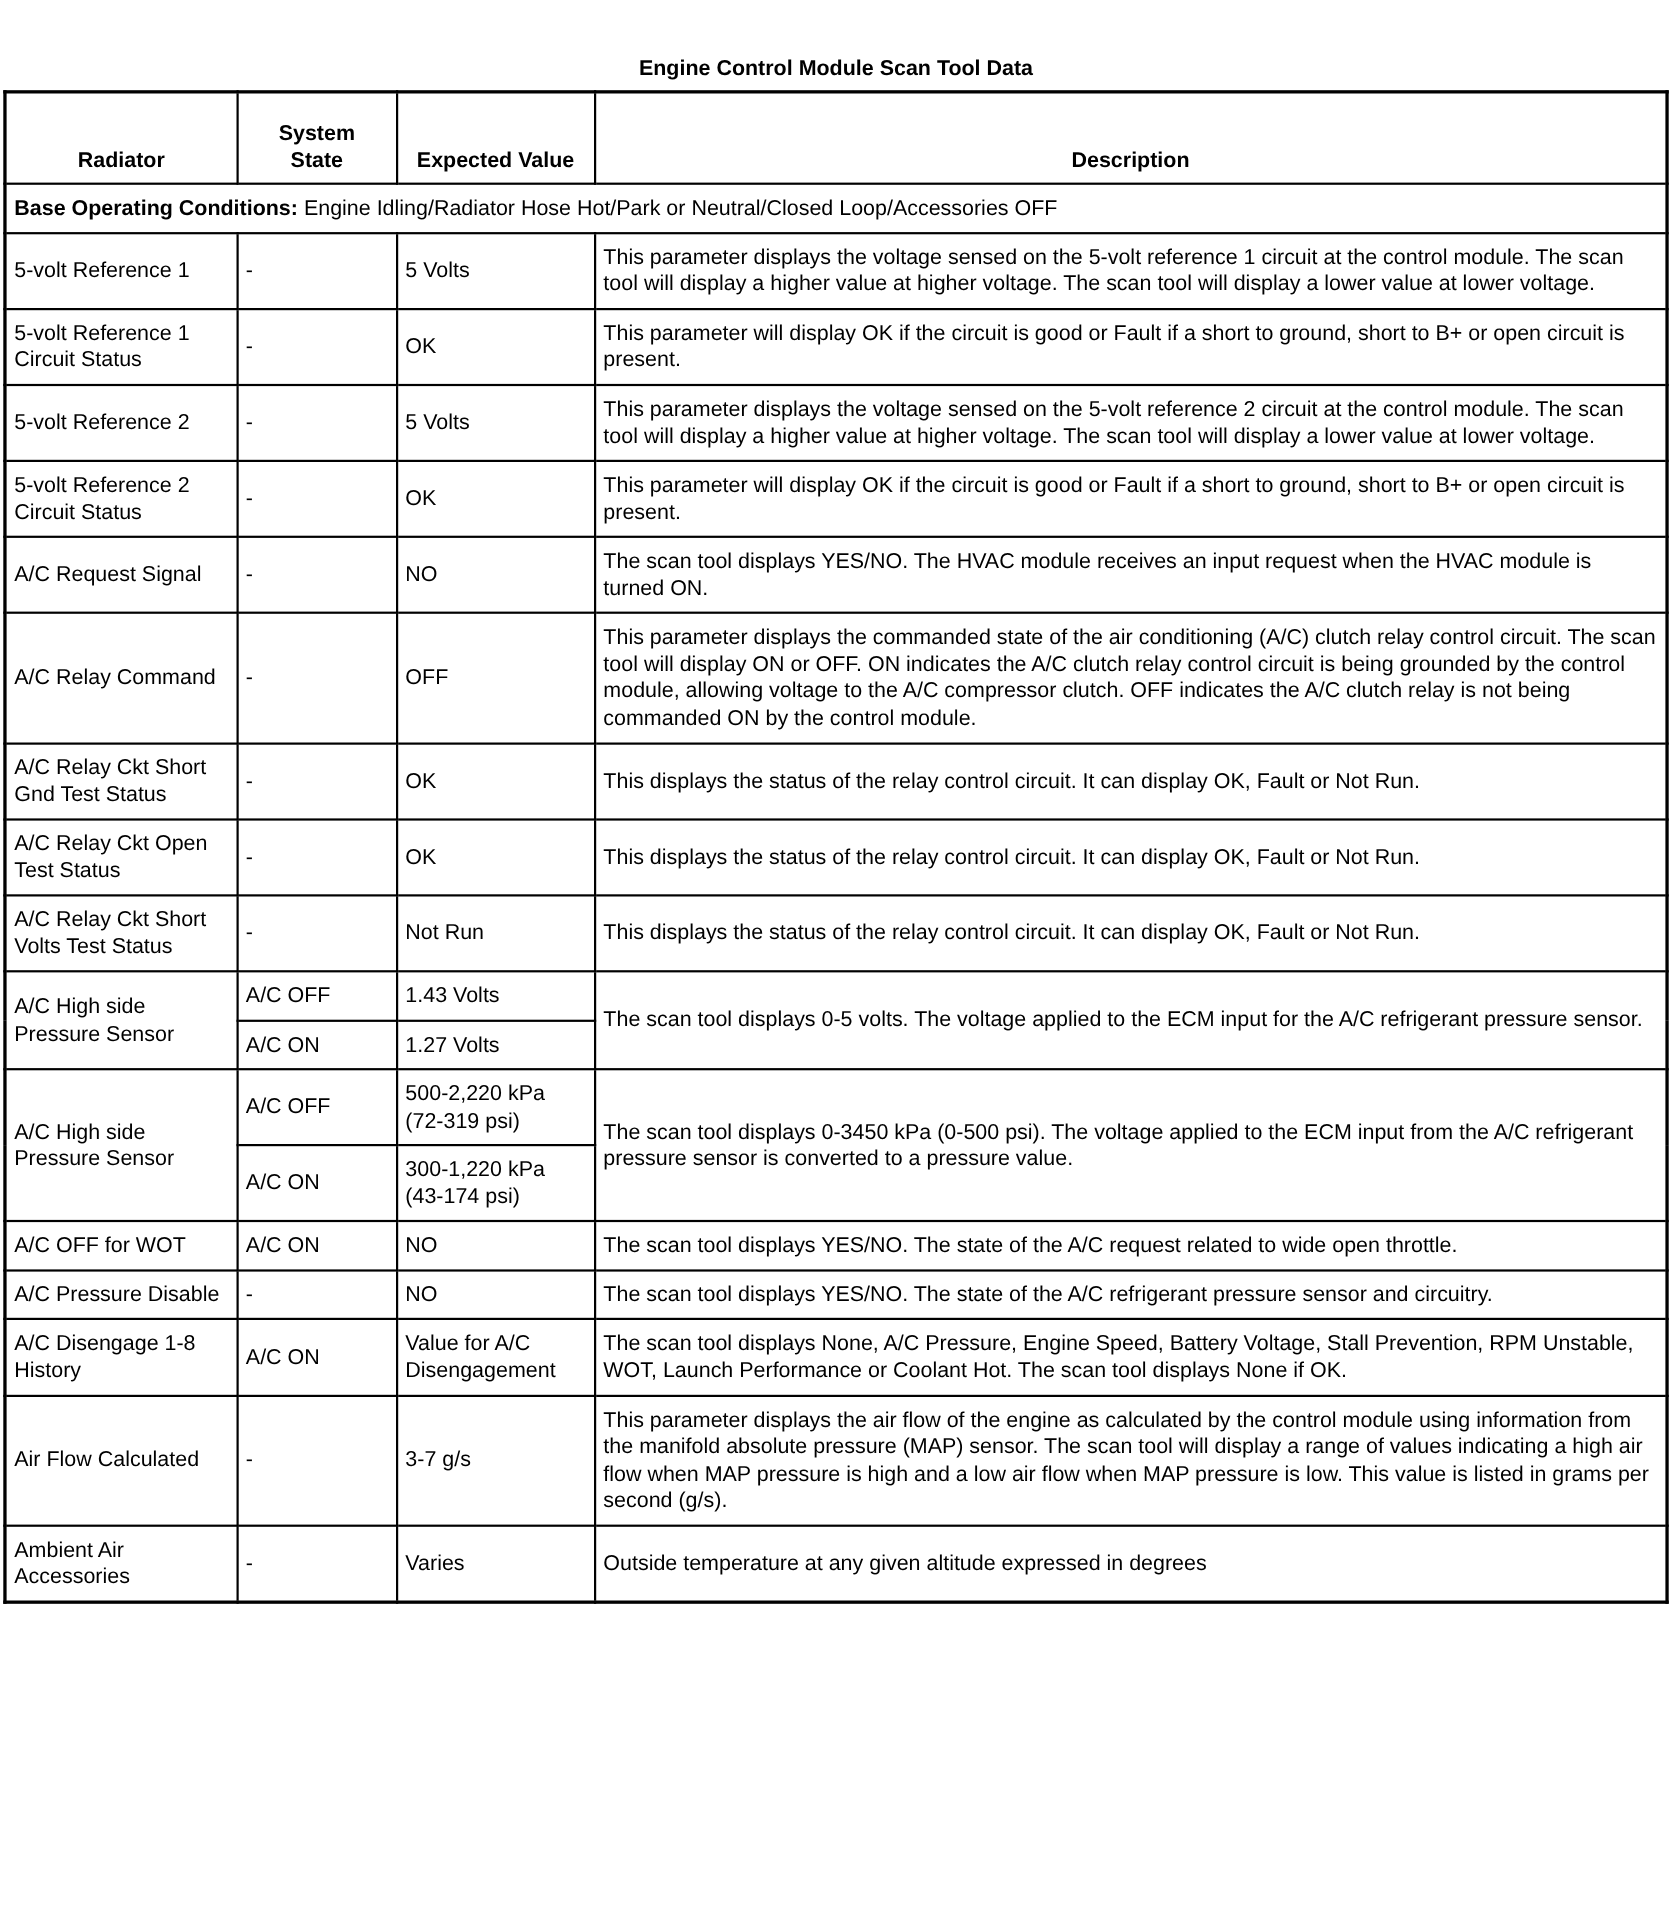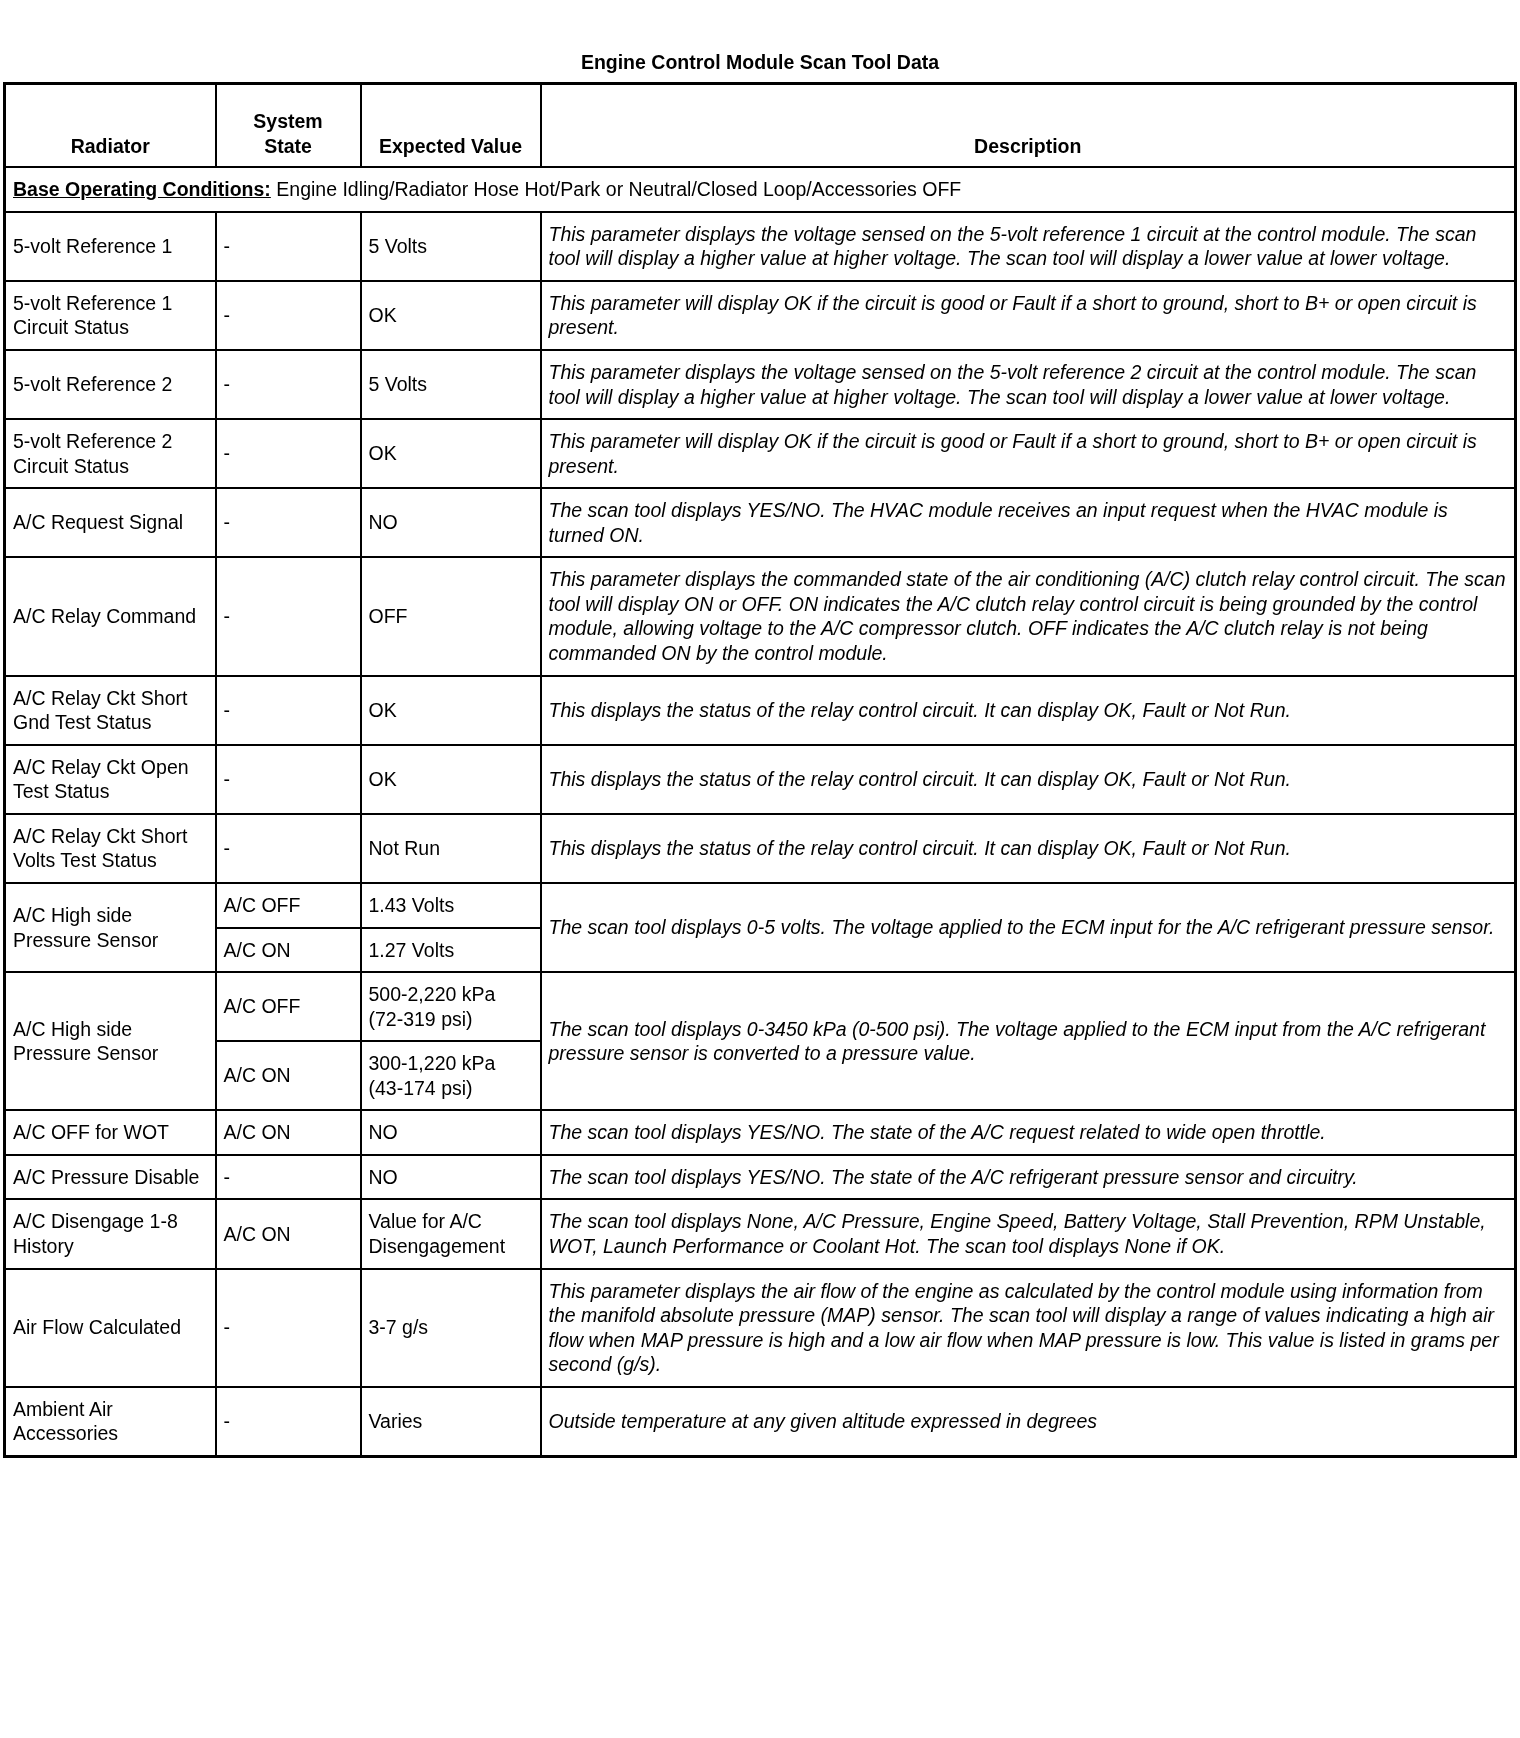--- a/index.html
+++ b/index.html
@@ -41,22 +41,22 @@
   table.scan th {
     font-weight: bold;
     text-align: center;
     vertical-align: bottom;
     padding: 24px 4px 8px 4px;
   }
   th.prewrap { white-space: pre-line; }
   td.section-cell {
     padding: 6px 8px;
   }
-  .b { font-weight: bold; text-decoration: underline; }
-  td.desc { padding-left: 9px; font-style: italic; }
+  .b { font-weight: bold; }
+  td.desc { padding-left: 9px; }
 </style>
 </head>
 <body>
 
 <div class="page">
   <div class="title">Engine Control Module Scan Tool Data</div>
 
   <table class="scan">
     <colgroup>
       <col style="width:211px">

